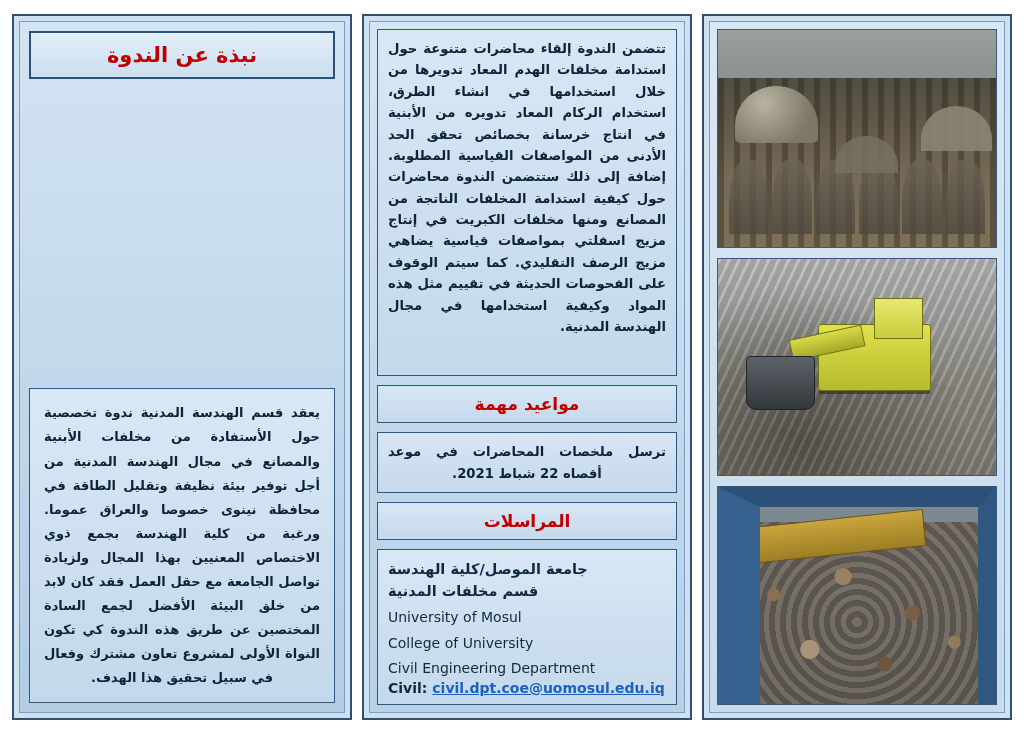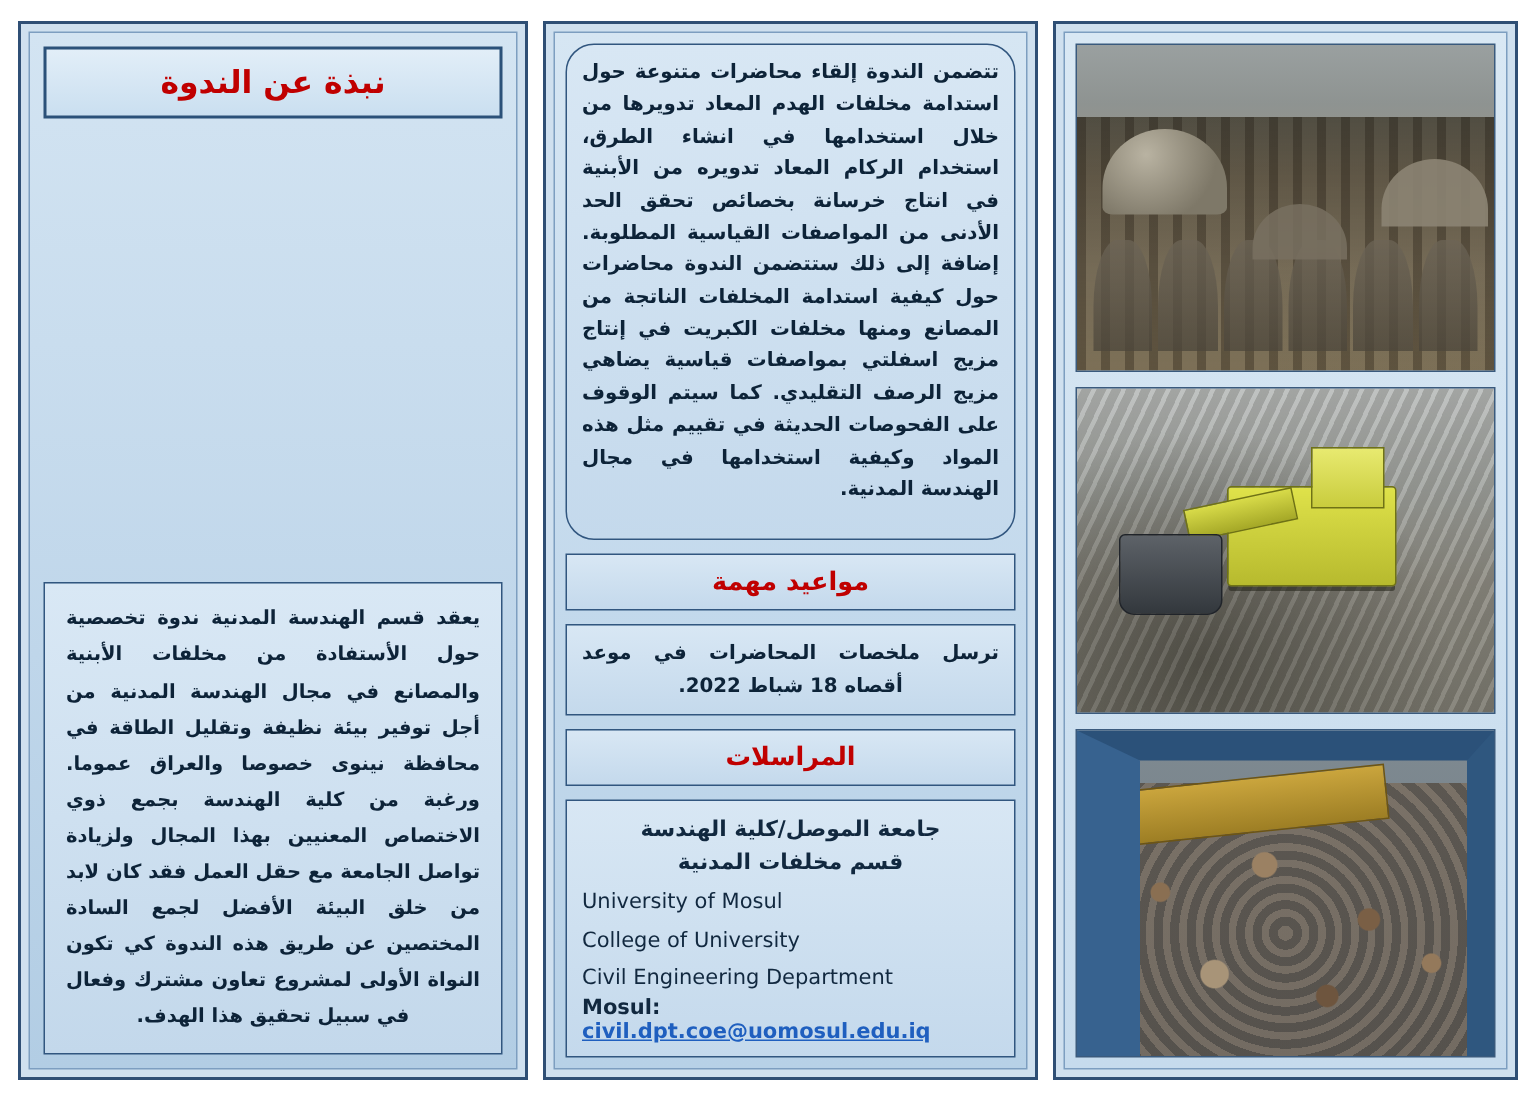--- a/index.html
+++ b/index.html
@@ -205,21 +205,21 @@
     gap: 9px;
     padding: 7px;
   }
 
   .box {
     border: 1px solid #31567f;
     background: linear-gradient(180deg, #d8e7f4 0%, #c4d9ec 100%);
     padding: 8px 10px;
     box-sizing: border-box;
   }
-  .box.flex-grow { flex: 1 1 auto; border-radius: 19px; }
+  .box.flex-grow { flex: 1 1 auto; }
 
   .section-title {
     text-align: center;
     color: #c00000;
     font-weight: bold;
     font-size: 17px;
     letter-spacing: 0;
   }
 
   .body-ar {
@@ -227,21 +227,21 @@
     line-height: 1.62;
     color: #0d2338;
     text-align: justify;
     text-align-last: center;
     direction: rtl;
     font-weight: bold;
   }
   .body-ar.justify-only { text-align-last: right; }
 
   .contact-ar {
-    text-align: center;
+    text-align: left;
     font-size: 14.5px;
     line-height: 1.55;
     color: #11283f;
     font-weight: bold;
     direction: rtl;
   }
   .contact-en {
     direction: ltr;
     text-align: left;
     font-size: 14px;
@@ -330,35 +330,35 @@
 
       <div class="box flex-grow">
         <div class="body-ar justify-only">تتضمن الندوة إلقاء محاضرات متنوعة حول استدامة مخلفات الهدم المعاد تدويرها من خلال استخدامها في انشاء الطرق، استخدام الركام المعاد تدويره من الأبنية في انتاج خرسانة بخصائص تحقق الحد الأدنى من المواصفات القياسية المطلوبة. إضافة إلى ذلك ستتضمن الندوة محاضرات حول كيفية استدامة المخلفات الناتجة من المصانع ومنها مخلفات الكبريت في إنتاج مزيج اسفلتي بمواصفات قياسية يضاهي مزيج الرصف التقليدي. كما سيتم الوقوف على الفحوصات الحديثة في تقييم مثل هذه المواد وكيفية استخدامها في مجال الهندسة المدنية.</div>
       </div>
 
       <div class="box">
         <div class="section-title">مواعيد مهمة</div>
       </div>
 
       <div class="box">
-        <div class="body-ar">ترسل ملخصات المحاضرات في موعد أقصاه 18 شباط 2022.</div>
+        <div class="body-ar">ترسل ملخصات المحاضرات في موعد أقصاه 22 شباط 2021.</div>
       </div>
 
       <div class="box">
         <div class="section-title">المراسلات</div>
       </div>
 
       <div class="box">
         <div class="contact-ar">جامعة الموصل/كلية الهندسة</div>
         <div class="contact-ar">قسم مخلفات المدنية</div>
         <div class="contact-en">University of Mosul</div>
         <div class="contact-en">College of University</div>
         <div class="contact-en">Civil Engineering Department</div>
         <div class="email-line">
-          <span>Mosul:</span>
+          <span>Civil:</span>
           <span class="email-link">civil.dpt.coe@uomosul.edu.iq</span>
         </div>
       </div>
 
     </div>
   </div>
 
   <div class="panel col-right">
     <div class="panel-inner">
 

